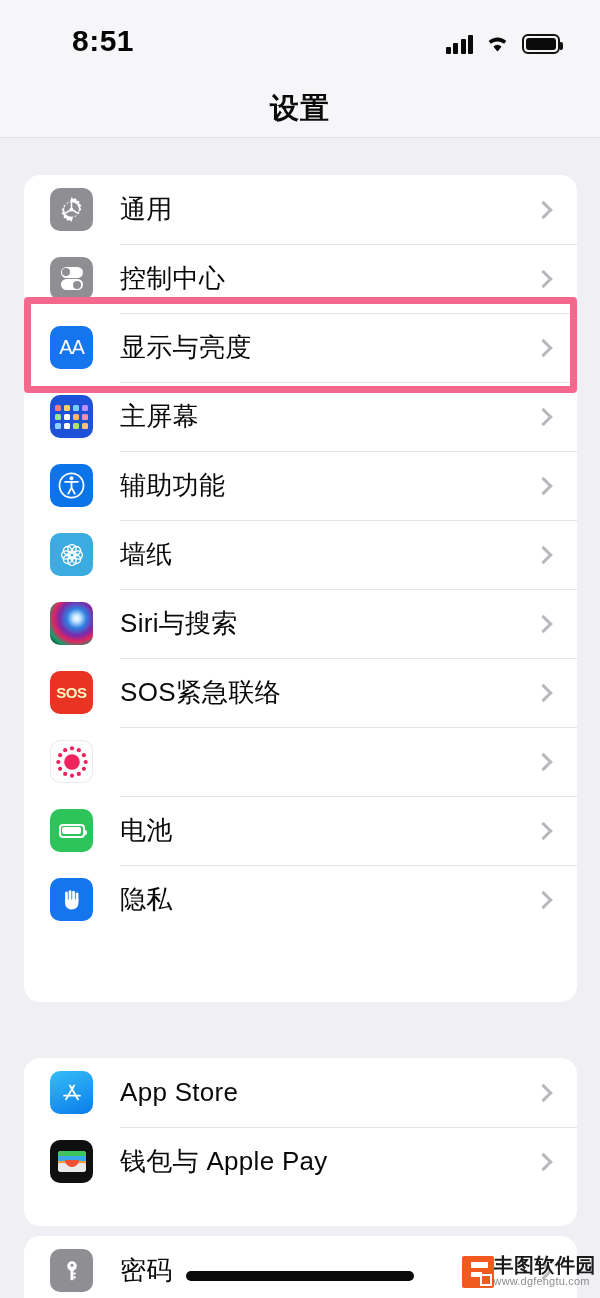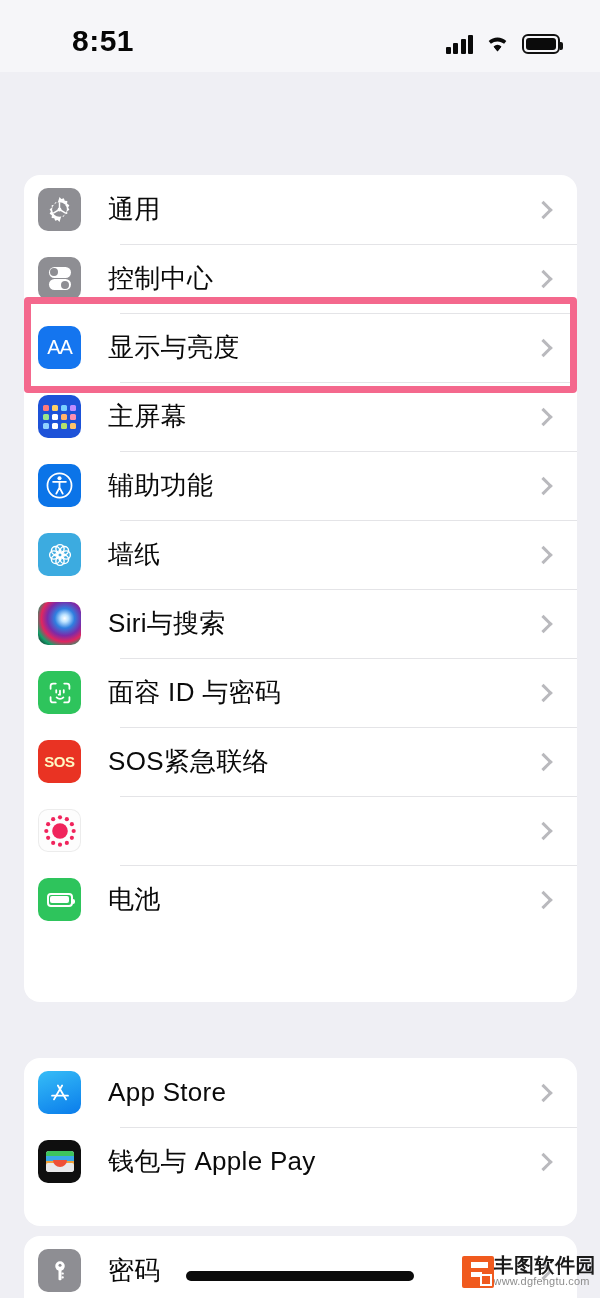--- a/index.html
+++ b/index.html
@@ -73,21 +73,21 @@
     overflow: hidden;
   }
   #group-1 { top: 37px;  height: 827px; }
   #group-2 { top: 920px; height: 168px; }
   #group-3 { top: 1098px; height: 100px; }
 
   .row {
     position: relative;
     height: 69px;
     display: flex; align-items: center;
-    padding-left: 14px;
+    padding-left: 26px;
   }
   .row + .row::before {
     content: ""; position: absolute; left: 96px; right: 0; top: 0;
     height: 1px; background: #e4e4e7;
   }
   .row-icon {
     width: 43px; height: 43px; flex: none;
     border-radius: 10px;
     position: relative; overflow: hidden;
     display: flex; align-items: center; justify-content: center;
@@ -216,20 +216,23 @@
         <path d="M14 18.6 l4.1-5.1a6.4 6.4 0 0 0-8.2 0z" fill="#0a0a0a"></path>
         <path d="M14 8.3c2.6 0 5 .95 6.85 2.5l2.3-2.85A14.2 14.2 0 0 0 14 4.4a14.2 14.2 0 0 0-9.15 3.55l2.3 2.85A10.6 10.6 0 0 1 14 8.3z" fill="#0a0a0a"></path>
         <path d="M14 13.1c1.35 0 2.6.5 3.55 1.3l-3.55 4.4-3.55-4.4A5.5 5.5 0 0 1 14 13.1z" fill="#0a0a0a"></path>
       </svg>
       <div class="batt">
           <i></i>
         </div>
     </div>
   </div>
 
+  <div class="navbar">
+    <div class="nav-title">设置</div>
+  </div>
 
   <div class="content">
 
     <div class="group" id="group-1">
 
       <div class="row">
         <div class="row-icon ic-general">
           <svg viewBox="0 0 32 32" width="31" height="31">
             <g fill="#ffffff">
               <path d="M16 3.2 l1.9 2.0 2.6-.9 .9 2.6 2.7 .4-.2 2.7 2.3 1.5-1.3 2.4 1.3 2.4-2.3 1.5 .2 2.7-2.7 .4-.9 2.6-2.6-.9L16 28.8l-1.9-2.0-2.6 .9-.9-2.6-2.7-.4 .2-2.7-2.3-1.5 1.3-2.4-1.3-2.4 2.3-1.5-.2-2.7 2.7-.4 .9-2.6 2.6 .9z"></path>
@@ -323,34 +326,20 @@
         <div class="row-label">墙纸</div>
         <div class="chev"></div>
       </div>
 
       <div class="row">
         <div class="row-icon ic-siri"></div>
         <div class="row-label">Siri与搜索</div>
         <div class="chev"></div>
       </div>
 
-      <div class="row">
-        <div class="row-icon ic-faceid">
-          <svg viewBox="0 0 34 34" width="32" height="32" stroke="#fff" fill="none" stroke-width="1.9" stroke-linecap="round">
-            <path d="M7 12.5V9.6A2.6 2.6 0 0 1 9.6 7h2.9"></path>
-            <path d="M27 12.5V9.6A2.6 2.6 0 0 0 24.4 7h-2.9"></path>
-            <path d="M7 21.5v2.9A2.6 2.6 0 0 0 9.6 27h2.9"></path>
-            <path d="M27 21.5v2.9A2.6 2.6 0 0 1 24.4 27h-2.9"></path>
-            <path d="M13 14v2.6M21 14v2.6M17 14.6v4.2h-1.4"></path>
-            <path d="M13.4 21.6a5 5 0 0 0 7.2 0"></path>
-          </svg>
-        </div>
-        <div class="row-label">面容 ID 与密码</div>
-        <div class="chev"></div>
-      </div>
 
       <div class="row">
         <div class="row-icon ic-sos">
           <span class="sos-txt">SOS</span>
         </div>
         <div class="row-label">SOS紧急联络</div>
         <div class="chev"></div>
       </div>
 
       <div class="row">
@@ -379,20 +368,33 @@
       <div class="row">
         <div class="row-icon ic-battery">
           <div class="battglyph">
               <i></i>
             </div>
         </div>
         <div class="row-label">电池</div>
         <div class="chev"></div>
       </div>
 
+      <div class="row">
+        <div class="row-icon ic-privacy">
+          <svg viewBox="0 0 34 34" width="30" height="30" fill="#ffffff">
+            <rect x="9.2" y="7.5" width="3.1" height="12" rx="1.55"></rect>
+            <rect x="13.2" y="6.0" width="3.1" height="13.5" rx="1.55"></rect>
+            <rect x="17.2" y="6.4" width="3.1" height="13" rx="1.55"></rect>
+            <rect x="21.2" y="8.4" width="3.1" height="11" rx="1.55"></rect>
+            <path d="M9.2 16.5v4.2c0 4.1 3.2 7.1 7.4 7.1 4.3 0 7.7-3.0 7.7-7.3v-4.0z"></path>
+          </svg>
+        </div>
+        <div class="row-label">隐私</div>
+        <div class="chev"></div>
+      </div>
 
     </div>
 
     <div class="group" id="group-2">
       <div class="row">
         <div class="row-icon ic-appstore">
           <svg viewBox="0 0 34 34" width="30" height="30" stroke="#ffffff" stroke-width="2.1" fill="none" stroke-linecap="round">
             <path d="M10.2 24.2 19.4 8.6"></path>
             <path d="M23.8 24.2 14.6 8.6"></path>
             <path d="M8.0 20.0h18"></path>

